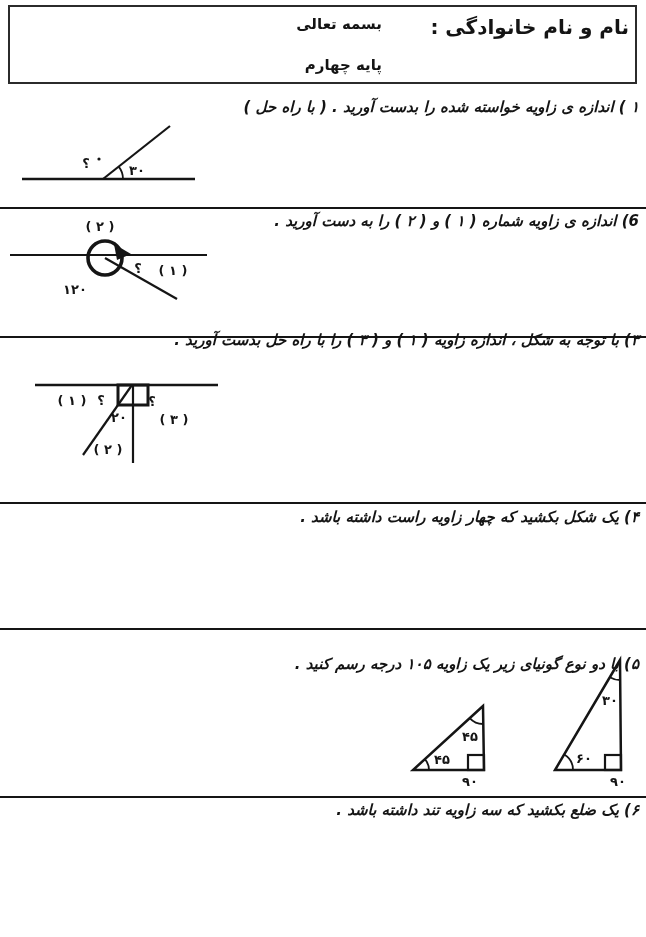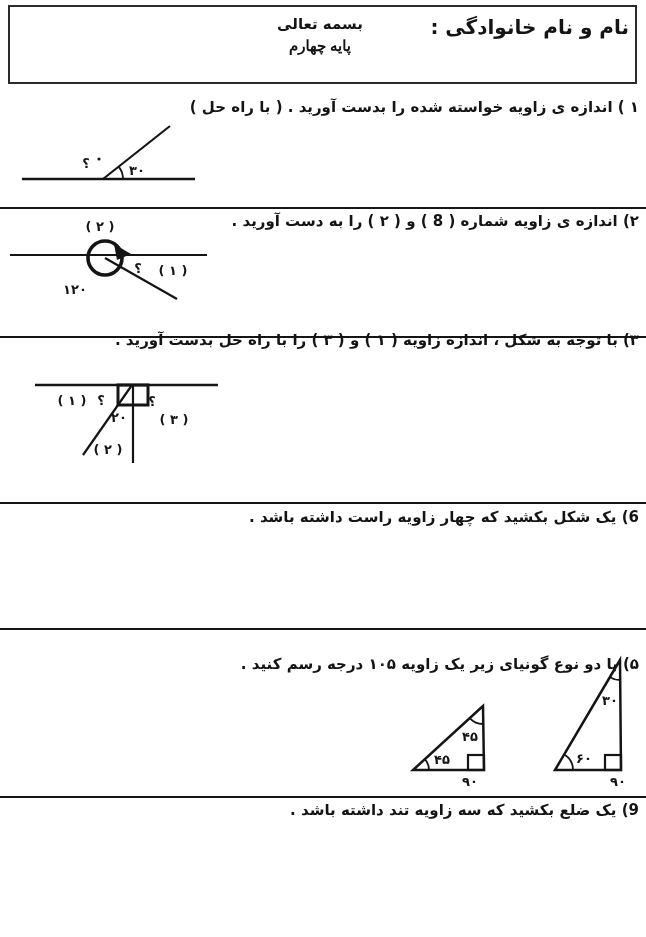--- a/index.html
+++ b/index.html
@@ -22,32 +22,32 @@
   .header-name {
     position: absolute;
     top: 8px; right: 6px;
     font-size: 20px; font-weight: 700;
     direction: rtl; white-space: nowrap;
   }
   .header-center {
     position: absolute;
     left: 248px; top: 8px;
     width: 124px;
-    text-align: center;
     font-size: 15px; font-weight: 700;
     direction: rtl;
   }
-  .header-grade { margin-top: 4px; font-family: Liberation Serif, serif; }
+  .header-grade { margin-top: 23px; }
   .question {
     position: absolute;
     right: 7px; left: 0;
     text-align: right;
     direction: rtl;
     font-size: 15px; font-weight: 700;
     white-space: nowrap;
+    font-style: italic;
   }
   .divider {
     position: absolute;
     left: 0; width: 646px; height: 0;
     border-top: 2px solid #151515;
   }
   svg { position: absolute; overflow: visible; }
   svg text {
     font-family: "DejaVu Sans", sans-serif;
     font-size: 13px; font-weight: 700;
@@ -74,21 +74,21 @@
     <line class="ink" x1="12" y1="61" x2="185" y2="61" stroke-width="2.4"></line>
     <line class="ink" x1="93" y1="61" x2="160" y2="8" stroke-width="2.2"></line>
     <path class="ink" d="M113,61 A20,20 0 0 0 108.7,48.6" stroke-width="1.8"></path>
     <text x="127" y="57" text-anchor="middle">۳۰</text>
     <text x="76" y="50" text-anchor="middle" font-size="15">؟</text>
     <circle cx="89" cy="41" r="1.6" fill="#151515"></circle>
   </svg>
 
   <div class="divider" style="top:207px"></div>
 
-  <div class="question" style="top:212px">۲) اندازه ی زاویه شماره ( 8 ) و ( ۲ ) را به دست آورید .</div>
+  <div class="question" style="top:212px">6) اندازه ی زاویه شماره ( ۱ ) و ( ۲ ) را به دست آورید .</div>
 
   <svg style="left:5px; top:212px" width="210" height="105" viewBox="0 0 210 105">
     <line class="ink" x1="5" y1="43" x2="202" y2="43" stroke-width="2.2"></line>
     <line class="ink" x1="100" y1="46" x2="172" y2="87" stroke-width="2.2"></line>
     <circle class="ink" cx="100" cy="46" r="17" stroke-width="3.6"></circle>
     <polygon points="126,42 109,32 112,48" fill="#151515"></polygon>
     <text x="95" y="19" text-anchor="middle">( ۲ )</text>
     <text x="70" y="82" text-anchor="middle">۱۲۰</text>
     <text x="133" y="61" text-anchor="middle" font-size="14">؟</text>
     <text x="168" y="63" text-anchor="middle">( ۱ )</text>
@@ -106,21 +106,21 @@
     <text x="52" y="33" text-anchor="middle">( ۱ )</text>
     <text x="81" y="33" text-anchor="middle" font-size="14">؟</text>
     <text x="132" y="34" text-anchor="middle" font-size="14">؟</text>
     <text x="99" y="50" text-anchor="middle">۲۰</text>
     <text x="154" y="52" text-anchor="middle">( ۳ )</text>
     <text x="88" y="82" text-anchor="middle">( ۲ )</text>
   </svg>
 
   <div class="divider" style="top:502px"></div>
 
-  <div class="question" style="top:508px">6) یک شکل بکشید که چهار زاویه راست داشته باشد .</div>
+  <div class="question" style="top:508px">۴) یک شکل بکشید که چهار زاویه راست داشته باشد .</div>
 
   <div class="divider" style="top:628px"></div>
 
   <div class="question" style="top:655px">۵) با دو نوع گونیای زیر یک زاویه ۱۰۵ درجه رسم کنید .</div>
 
   <svg style="left:400px; top:655px" width="246" height="140" viewBox="0 0 246 140">
 
     <polygon class="ink" points="83,51 13,115 84,115" stroke-width="2.5"></polygon>
     <rect class="ink" x="68" y="100" width="16" height="15" stroke-width="2.2"></rect>
     <path class="ink" d="M69.7,63.1 A18,18 0 0 0 83.3,69" stroke-width="1.8"></path>
@@ -133,15 +133,15 @@
     <rect class="ink" x="205" y="100" width="16" height="15" stroke-width="2.2"></rect>
     <path class="ink" d="M209.8,22.2 A20,20 0 0 0 220.2,25" stroke-width="1.8"></path>
     <path class="ink" d="M164.2,99.5 A18,18 0 0 1 173,115" stroke-width="1.8"></path>
     <text x="210" y="50" text-anchor="middle">۳۰</text>
     <text x="184" y="108" text-anchor="middle">۶۰</text>
     <text x="218" y="131" text-anchor="middle">۹۰</text>
   </svg>
 
   <div class="divider" style="top:796px"></div>
 
-  <div class="question" style="top:801px">9) یک ضلع بکشید که سه زاویه تند داشته باشد .</div>
+  <div class="question" style="top:801px">۶) یک ضلع بکشید که سه زاویه تند داشته باشد .</div>
 
 </div>
 
 </body></html>

